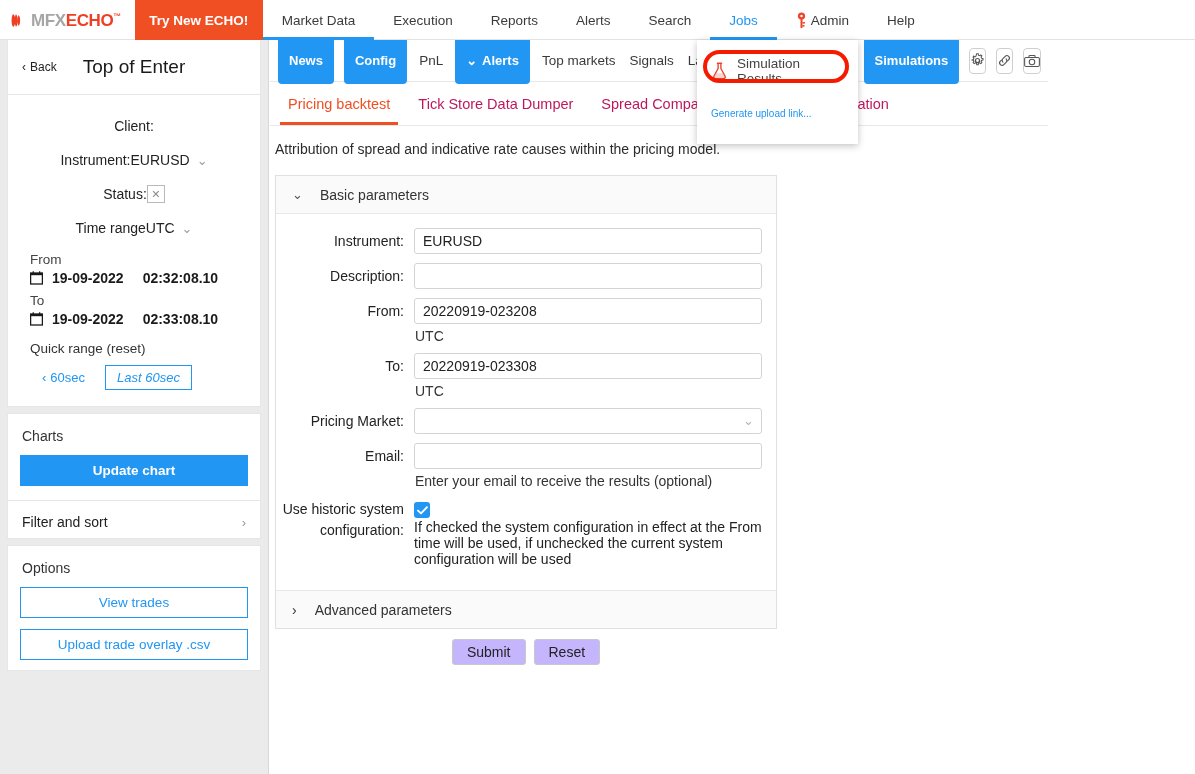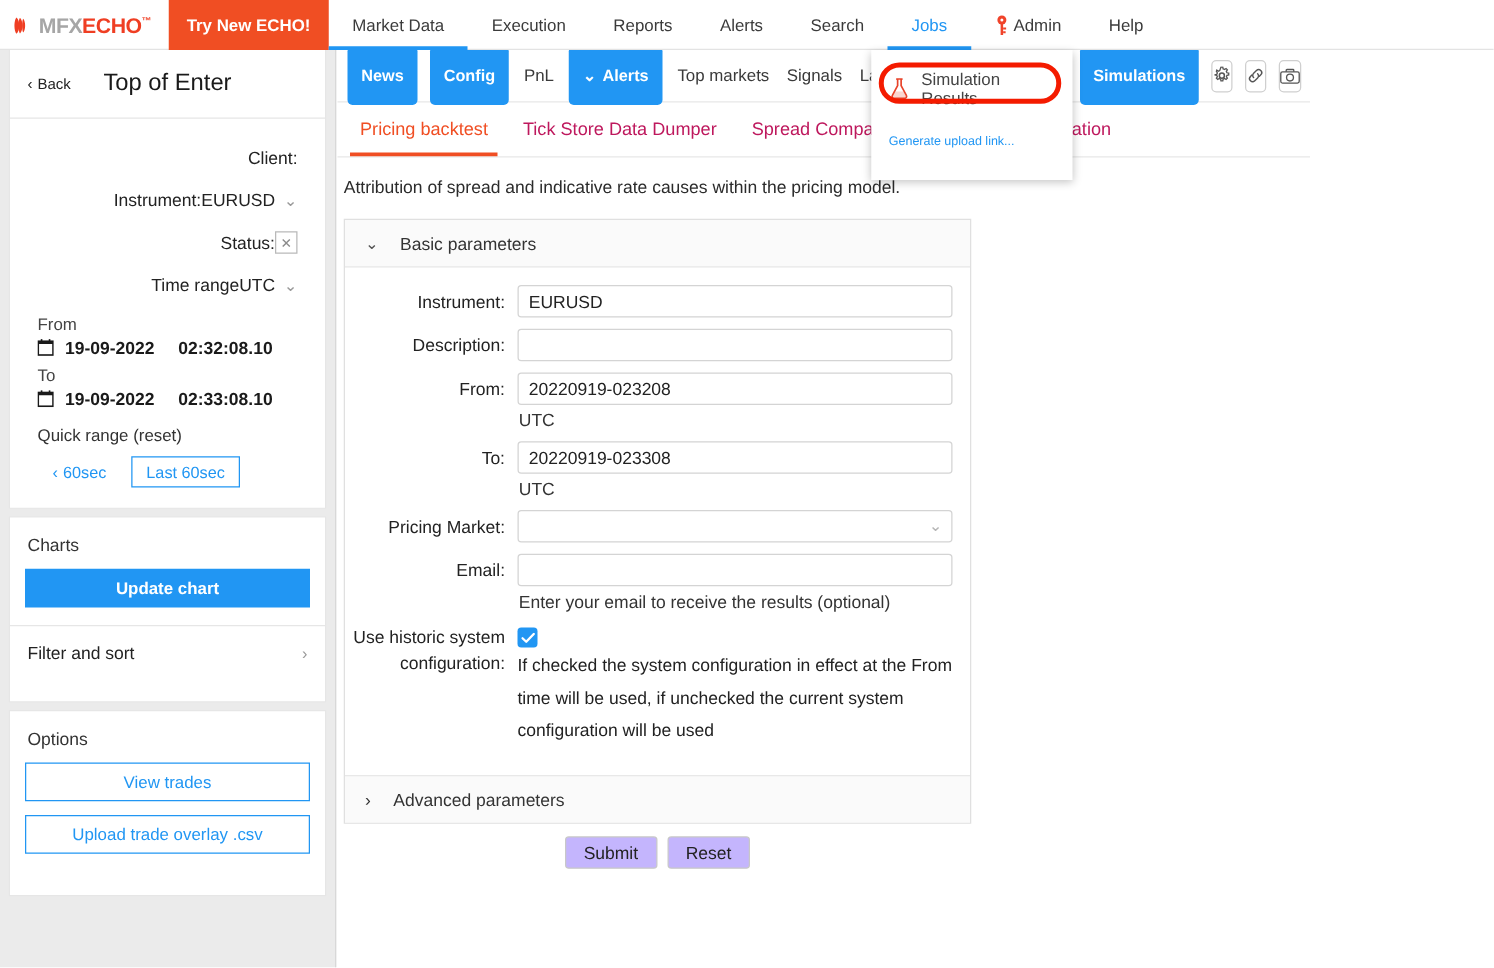--- a/index.html
+++ b/index.html
@@ -80,21 +80,21 @@
     padding: 0 14px; background: #fff; border-bottom: 1px solid #e6e6e6;
     position: relative;
   }
   .back-btn { display: flex; align-items: center; gap: 4px; color: #222; font-size: 12px; cursor: pointer; }
   .sb-title {
     position: absolute; left: 0; right: 0; text-align: center;
     font-size: 19px; color: #1a1a1a; pointer-events: none;
   }
   .sb-body { padding: 14px 22px 16px 22px; background: #fff; }
   .row {
-    display: flex; align-items: center; justify-content: flex-end;
+    display: flex; align-items: center; justify-content: center;
     min-height: 34px; font-size: 14px; color: #222;
   }
   .row .val { display: flex; align-items: center; gap: 7px; color: #222; }
   .chev-d { color: #9a9a9a; font-size: 13px; }
   .xbox {
     width: 18px; height: 18px; border: 1px solid #b9b9b9; color: #8b8b8b;
     display: flex; align-items: center; justify-content: center; font-size: 11px;
     cursor: pointer; background: #fff;
   }
   .sublabel { font-size: 13.5px; color: #444; margin-top: 7px; }
@@ -104,22 +104,22 @@
   }
   .dtline .time { margin-left: 10px; }
   .cal-icon { width: 13px; height: 14px; flex: 0 0 auto; }
   .quick { font-size: 13.5px; color: #333; margin-top: 14px; }
   .quick-btns { display: flex; gap: 8px; margin-top: 9px; }
   .qbtn {
     border: 1px solid transparent; color: #2196f3; font-size: 13px;
     padding: 4px 11px; background: #fff; cursor: pointer;
     display: flex; align-items: center; gap: 4px;
   }
-  .qbtn.bordered { border-color: #2196f3; }
-  .card-sec { padding: 14px 12px 31px 12px; }
+  .qbtn.bordered { border-color: #2196f3; font-style: italic; }
+  .card-sec { padding: 14px 12px 8px 12px; }
   .sec-title { font-size: 14px; color: #333; margin-bottom: 11px; padding-left: 2px; }
   .btn-primary {
     display: block; width: 100%; background: #2196f3; color: #fff;
     border: none; padding: 8px 0; font-size: 13.5px; font-weight: bold;
     cursor: pointer; font-family: inherit; text-align: center;
   }
   .divider { height: 1px; background: #e6e6e6; margin: 14px -12px 0 -12px; }
   .rowlink {
     display: flex; align-items: center; justify-content: space-between;
     font-size: 14px; color: #222; padding: 13px 2px 0 2px; cursor: pointer;
@@ -184,21 +184,21 @@
     width: 100%; height: 26px; border: 1px solid #d4d4d4; border-radius: 3px;
     padding: 0 8px; font-size: 14px; color: #222;
     font-family: inherit; background: #fff;
   }
   .inp::placeholder { color: #bdbdbd; }
   .select-wrap { position: relative; }
   .select-wrap .chev {
     position: absolute; right: 8px; top: 5px; color: #b5b5b5; font-size: 13px; pointer-events: none;
   }
   .hint { font-size: 14px; color: #333; padding: 4px 0 0 1px; }
-  .helptext { font-size: 14px; color: #222; line-height: 26px; padding-top: 1px; }
+  .helptext { font-size: 14px; color: #222; line-height: 16px; padding-top: 1px; }
   .cbx {
     width: 16px; height: 16px; background: #2196f3; border-radius: 3px;
     display: flex; align-items: center; justify-content: center; cursor: pointer;
     margin-top: 4px;
   }
   .panel-foot {
     display: flex; align-items: center; gap: 18px; height: 38px;
     padding: 0 16px; background: #fafafa; border-top: 1px solid #e8e8e8;
     font-size: 14px; color: #333; cursor: pointer;
   }

